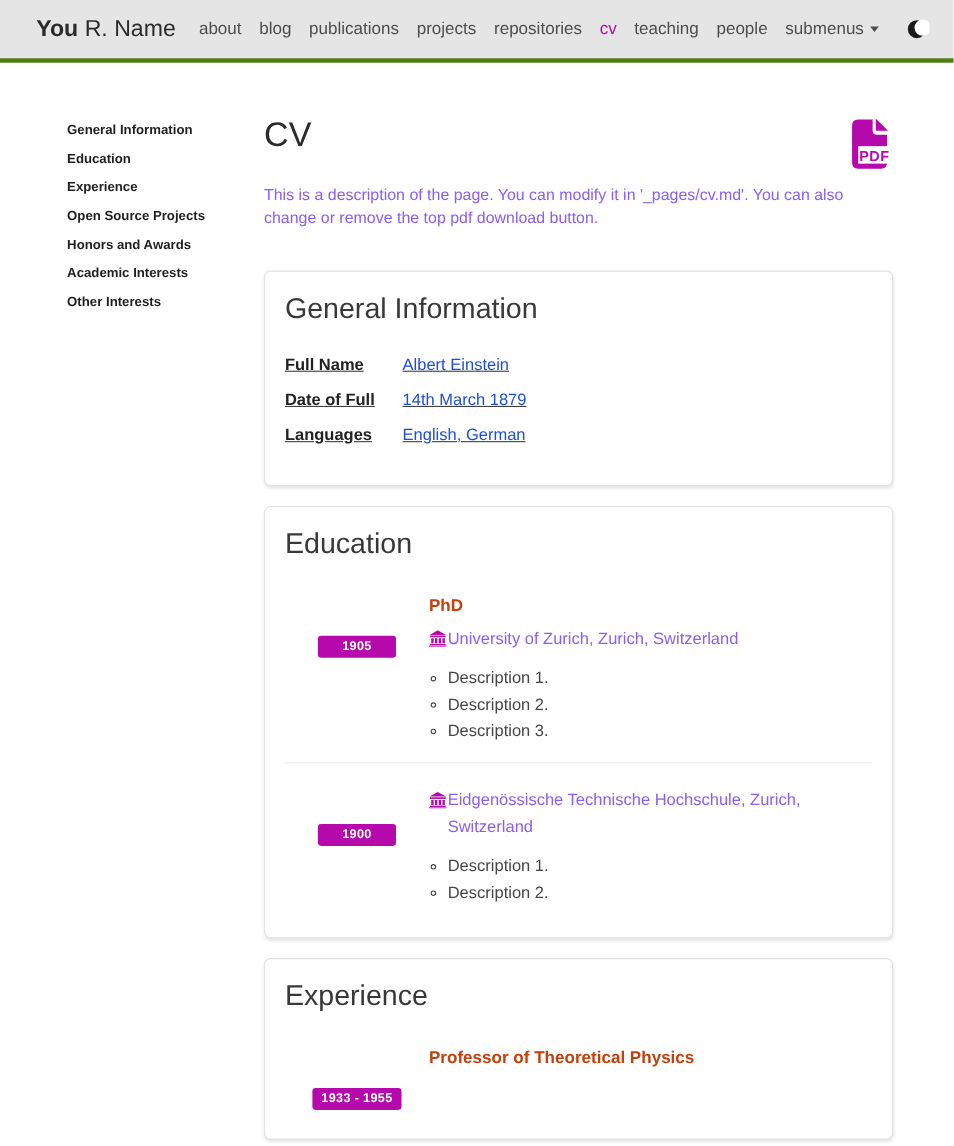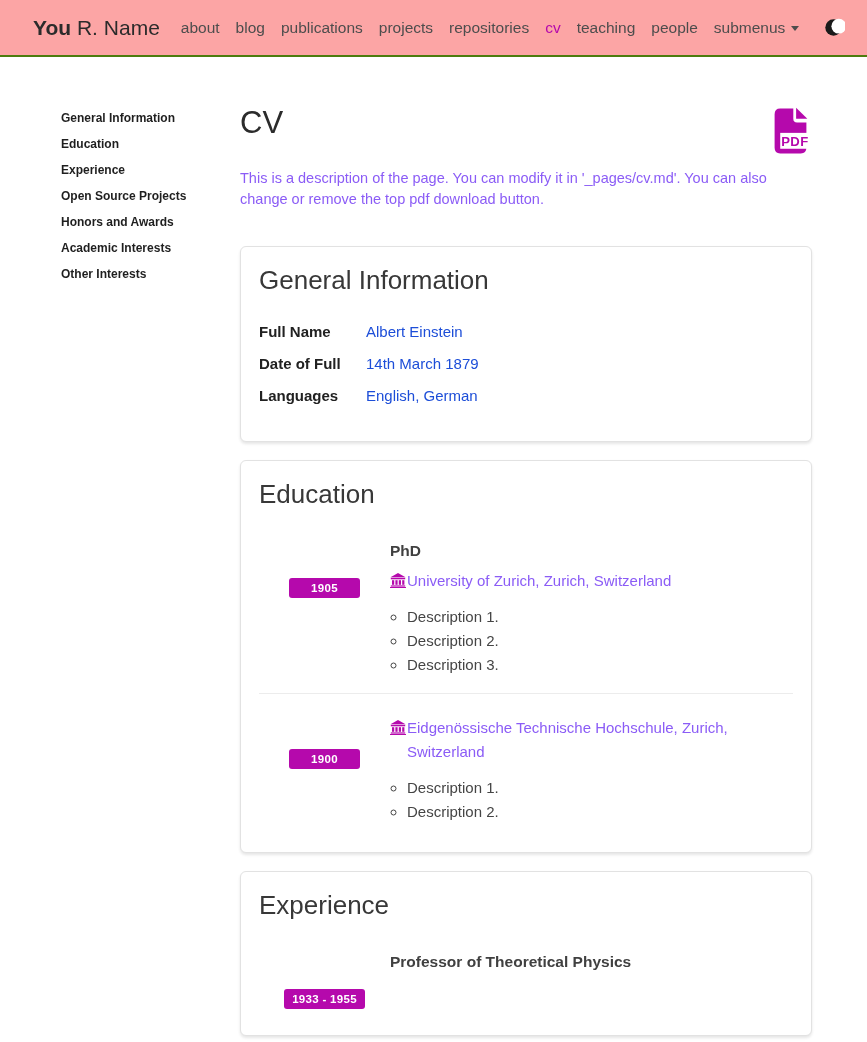--- a/index.html
+++ b/index.html
@@ -6,22 +6,22 @@
   html, body { margin: 0; padding: 0; }
   body {
     width: 867px; height: 1042px; overflow: hidden;
     background: #ffffff;
     font-family: "Liberation Sans", "DejaVu Sans", sans-serif;
     color: #404040;
   }
 
   
   .navbar {
-    height: 57px; background: #fca5a5;
-    border-bottom: 2px solid #4d7c0f;
+    height: 57px; background: #e5e5e5;
+    border-bottom: 4px solid #4d7c0f;
     display: flex; align-items: center;
     padding: 0 22px 0 33px;
   }
   .brand { font-size: 21px; color: #2b2b2b; margin-right: 21px; white-space: nowrap; text-decoration: none; }
   .brand .bold { font-weight: 700; }
   .nav { display: flex; align-items: center; gap: 16px; flex: 1; }
   .nav a {
     font-size: 15.5px; color: #4d4d4d; text-decoration: none; white-space: nowrap;
   }
   .nav a.active { color: #b509ac; }
@@ -50,36 +50,36 @@
   
   .card {
     border: 1px solid #e2e2e2; border-radius: 6px; background: #fff;
     box-shadow: 0 2px 3px rgba(0,0,0,.10);
     padding: 18px 18px 26px; margin-top: 36px;
   }
   .card + .card, .card.mt-sm { margin-top: 18px; }
   .card-title { margin: 0; font-size: 26px; font-weight: 400; color: #383838; line-height: 30px; }
 
   
-  .gi-table { margin-top: 20px; }
+  .gi-table { margin-top: 20px; text-decoration: underline; }
   .gi-row { display: flex; align-items: center; height: 32px; font-size: 15px; }
   .gi-label { width: 107px; font-weight: 700; color: #212121; }
   .gi-value { color: #1d4ed8; }
 
   
   .entries { margin-top: 30px; }
   .entry { display: grid; grid-template-columns: 131px 1fr; }
   .badge-col { display: flex; justify-content: center; align-items: flex-start; margin-top: 36px; }
   .badge {
     display: inline-block; background: #b509ac; color: #fff;
     font-size: 11.5px; font-weight: 700; letter-spacing: .3px;
     min-width: 71px; text-align: center; padding: 4px 8px;
     border-radius: 3px; margin-top: 3px; white-space: nowrap;
   }
-  .entry-title { font-size: 15.5px; font-weight: 700; color: #404040; line-height: 24px; }
+  .entry-title { font-size: 15.5px; font-weight: 700; color: #c2410c; line-height: 24px; }
   .institution { display: flex; gap: 1px; margin-top: 6px; font-size: 15px; color: #8b5cf6; line-height: 24px; }
   .inst-icon { flex: 0 0 auto; margin-top: 4px; line-height: 0; }
   ul.desc {
     list-style-type: circle; margin: 12px 0 0; padding-left: 17px;
     font-size: 15px; color: #454545; line-height: 24px;
   }
   ul.desc li { padding-left: 0; }
   ul.sub { list-style-type: square; margin: 0; padding-left: 40px; }
   hr.entry-divider { border: none; border-top: 1px solid #ececec; margin: 16px 0; }
 </style>

